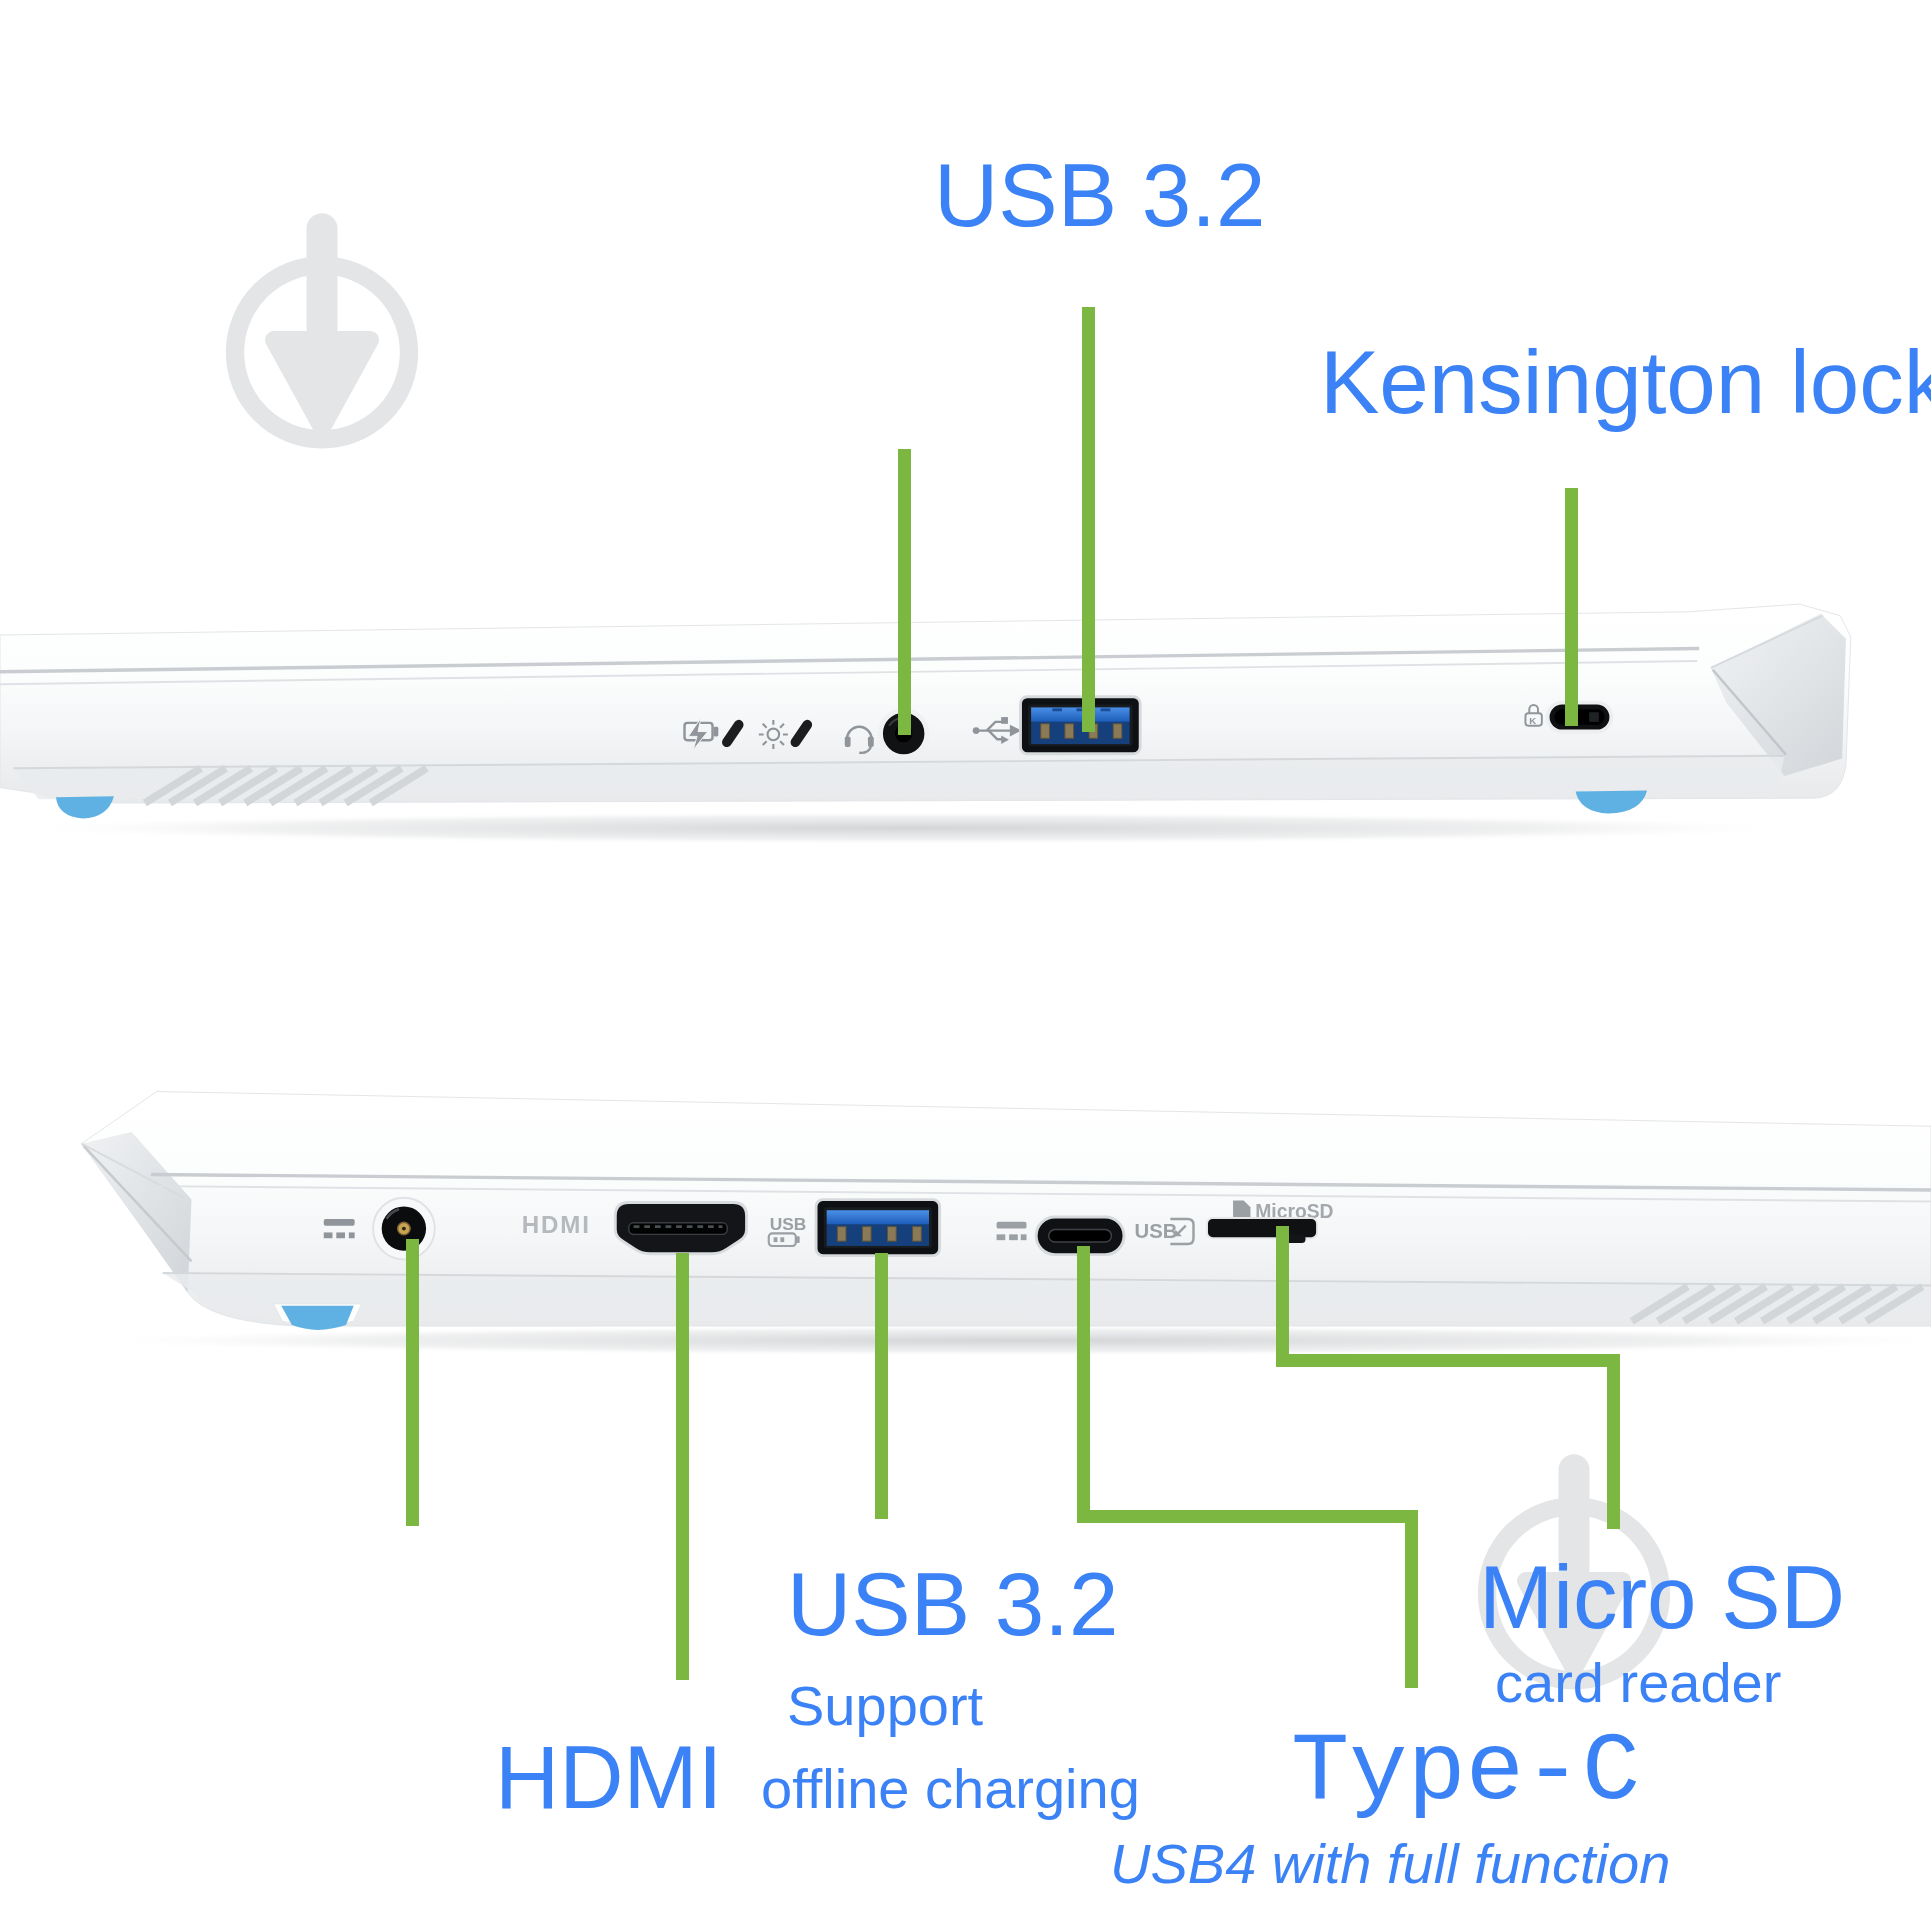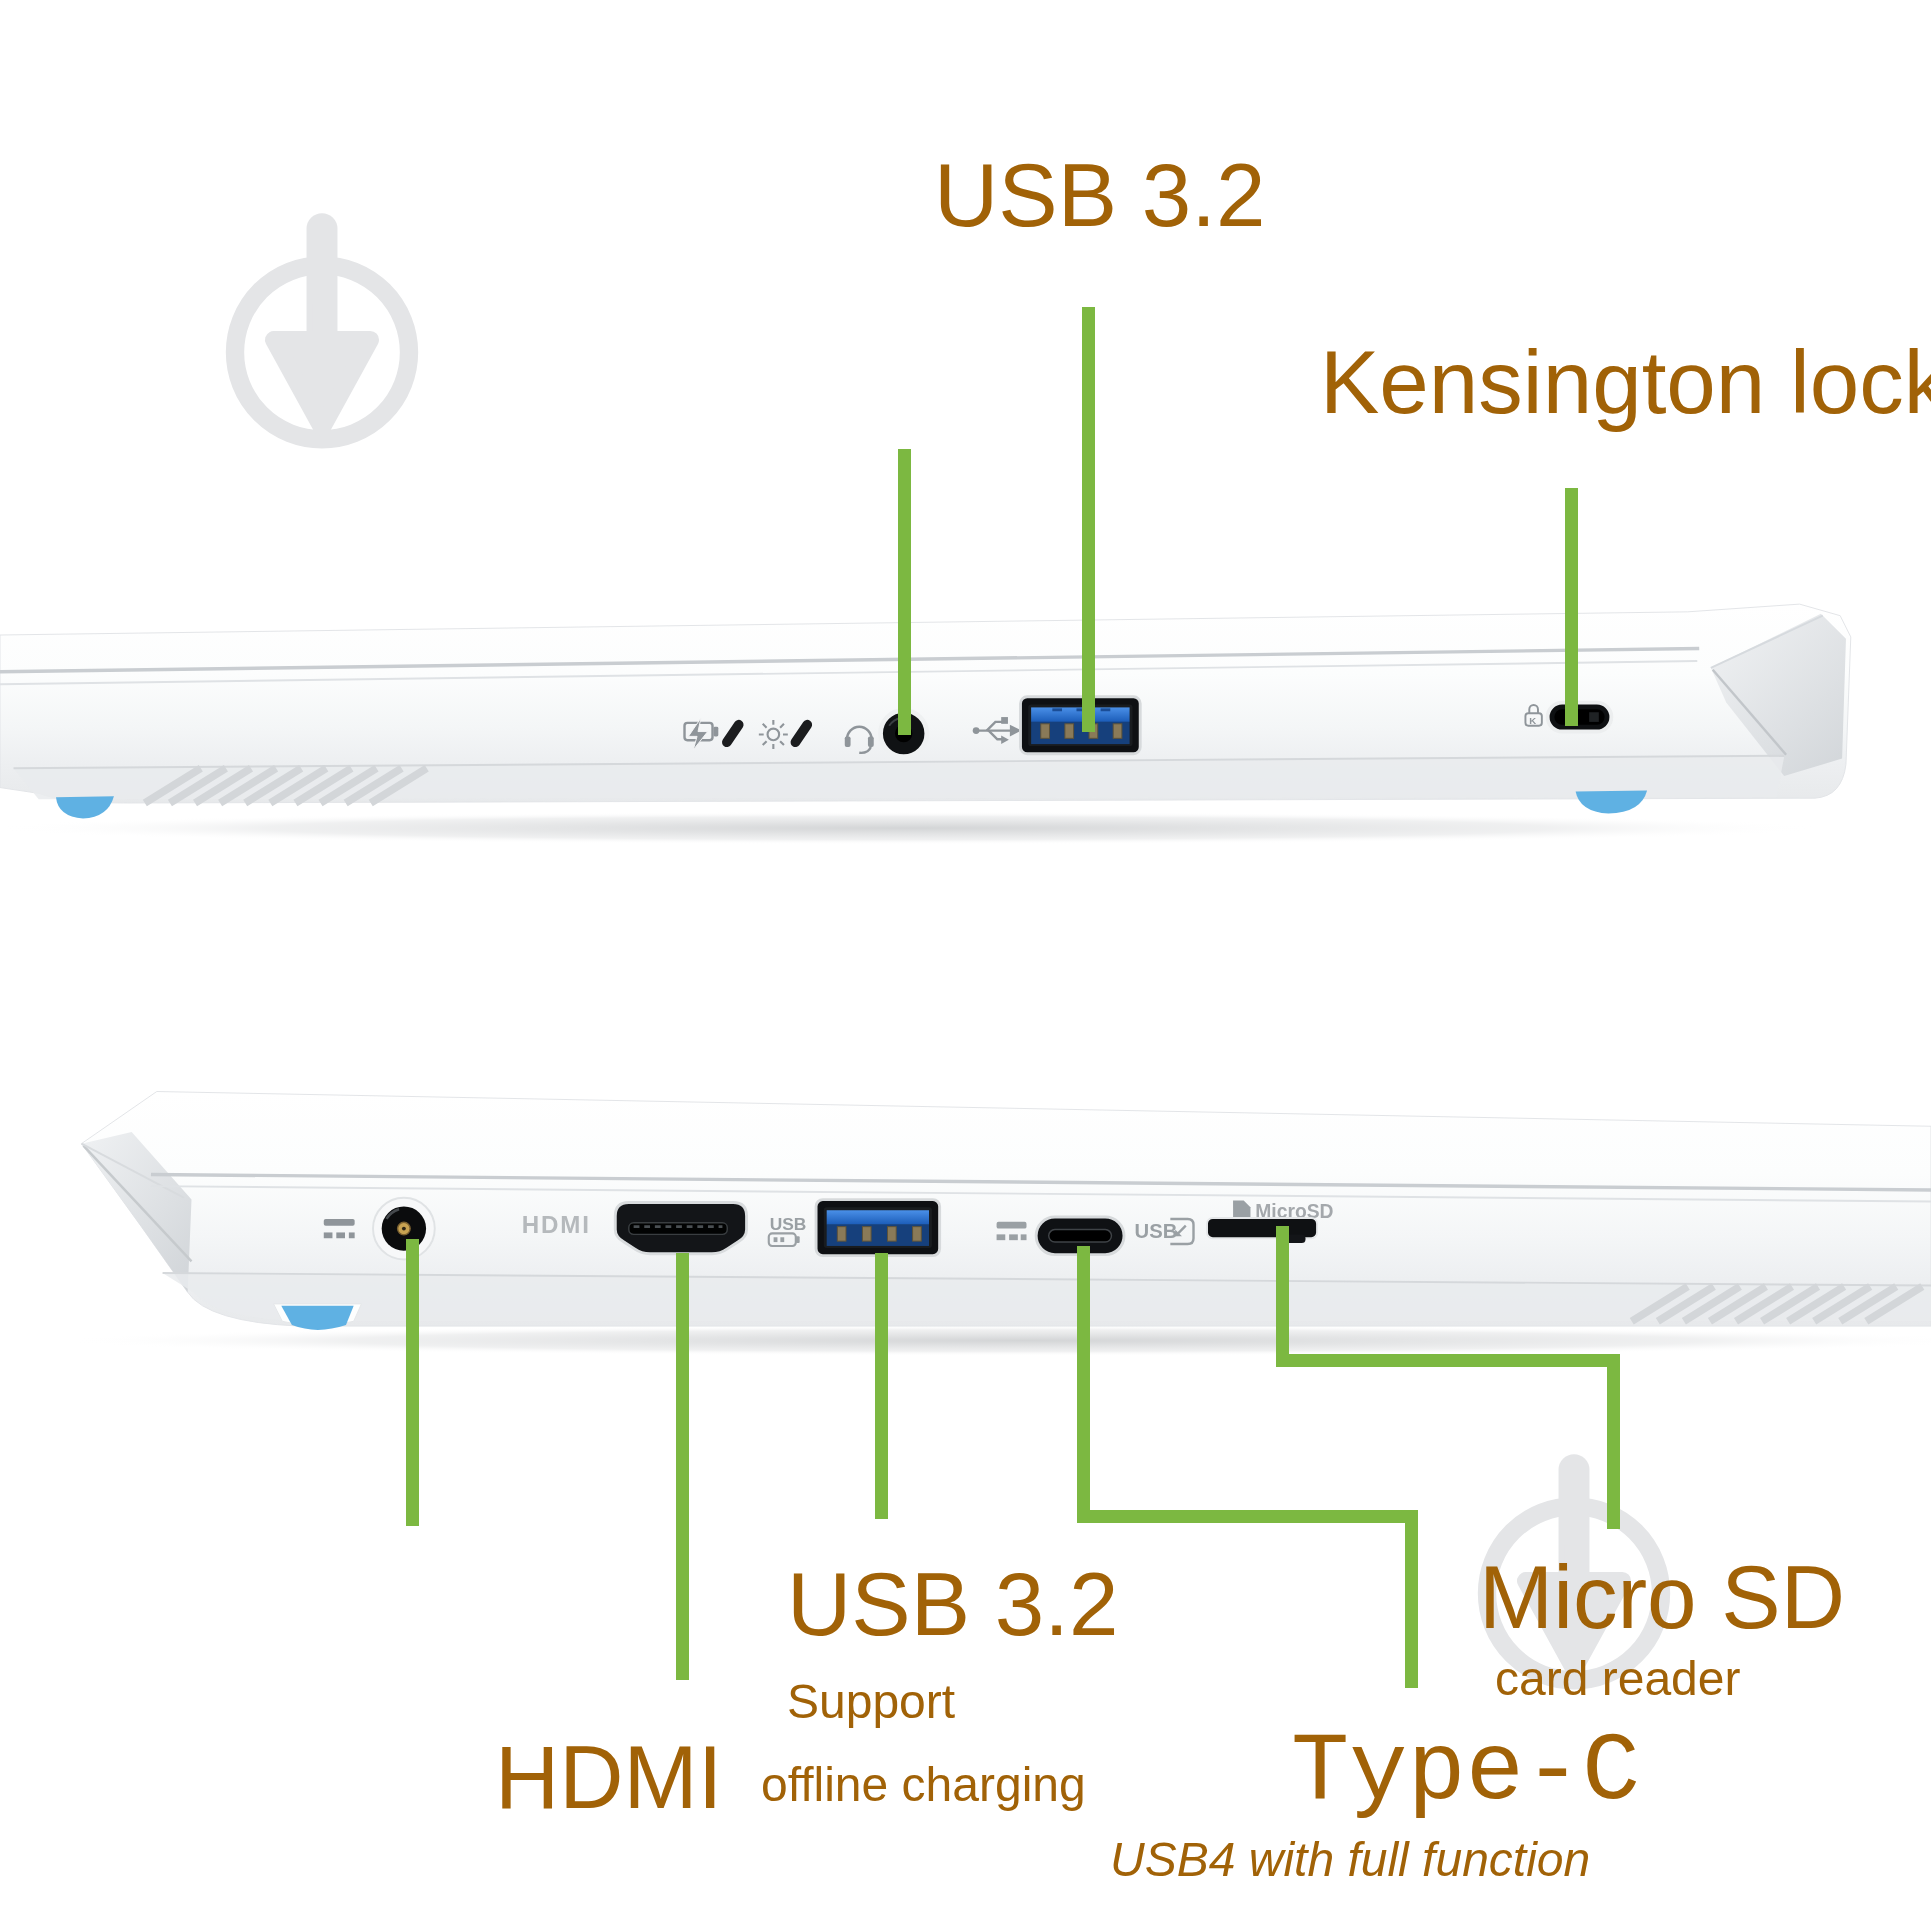--- a/index.html
+++ b/index.html
@@ -1,19 +1,19 @@
 <!DOCTYPE html>
 <html><head>
 <meta charset="utf-8">
 <style>
   html,body{margin:0;padding:0;background:#fff;}
   .page{position:relative;width:1931px;height:1931px;background:#fff;overflow:hidden;
         font-family:"Liberation Sans",sans-serif;}
-  .lbl{position:absolute;color:#a16207;font-size:89px;line-height:1;white-space:nowrap;z-index:3;}
-  .sub{font-size:48px;}
+  .lbl{position:absolute;color:#3b82f6;font-size:89px;line-height:1;white-space:nowrap;z-index:3;}
+  .sub{font-size:56px;}
   .big{font-size:97px;}
   .gline,.ghoriz{position:absolute;background:#7CB841;z-index:2;}
   .gline{width:12.6px;}
   .ghoriz{height:12.6px;}
   .wm{position:absolute;z-index:0;}
   .lap{position:absolute;z-index:1;}
 </style>
 </head>
 <body>
 

